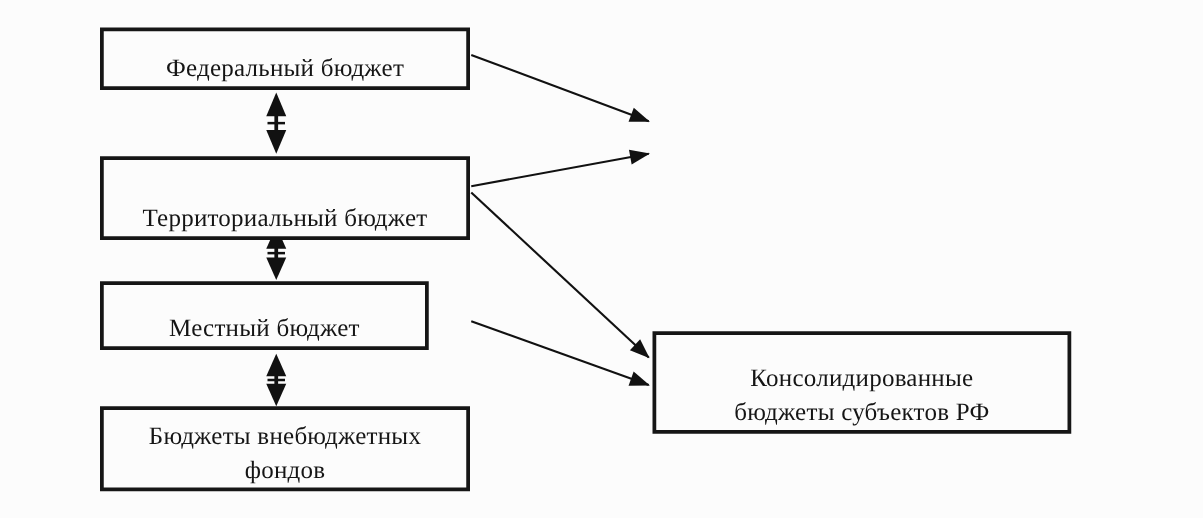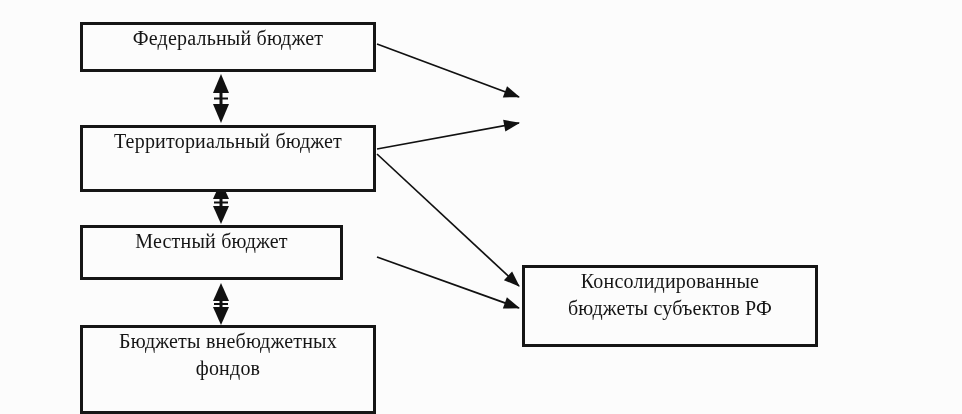--- a/index.html
+++ b/index.html
@@ -26,40 +26,40 @@
     width: 962px;
     height: 414px;
     z-index: 1;
   }
   .node {
     position: absolute;
     box-sizing: border-box;
     border: 3px solid #161616;
     background: #fcfcfc;
     display: flex;
-    align-items: flex-start;
+    align-items: flex-end;
     justify-content: center;
     text-align: center;
     z-index: 2;
   }
   .node .label {
     color: #151515;
     font-size: 20px;
     line-height: 1.35;
     white-space: pre-line;
     letter-spacing: 0.2px;
   }
   
   .node-federal       { left: 80px;  top: 22px;  width: 296px; height: 50px; }
   .node-territorial   { left: 80px;  top: 125px; width: 296px; height: 67px; }
   .node-local         { left: 80px;  top: 225px; width: 263px; height: 55px; }
-  .node-extrabudget   { left: 80px;  top: 325px; width: 296px; height: 89px; }
+  .node-extrabudget   { left: 80px;  top: 325px; width: 296px; height: 68px; }
   
   .node-consolidated-rf       { left: 522px; top: 75px;  width: 291px; height: 77px; }
-  .node-consolidated-subjects { left: 522px; top: 265px; width: 296px; height: 82px; }
+  .node-consolidated-subjects { left: 522px; top: 265px; width: 335px; height: 82px; }
 </style>
 </head>
 <body>
 
 <div class="canvas">
 
   <svg class="arrows" viewBox="0 0 962 414" xmlns="http://www.w3.org/2000/svg">
     <defs>
       <marker id="ah" markerUnits="userSpaceOnUse" markerWidth="18" markerHeight="14" refX="16" refY="7" orient="auto">
         <path d="M1,1 L17,7 L1,13 z" fill="#111111"></path>

